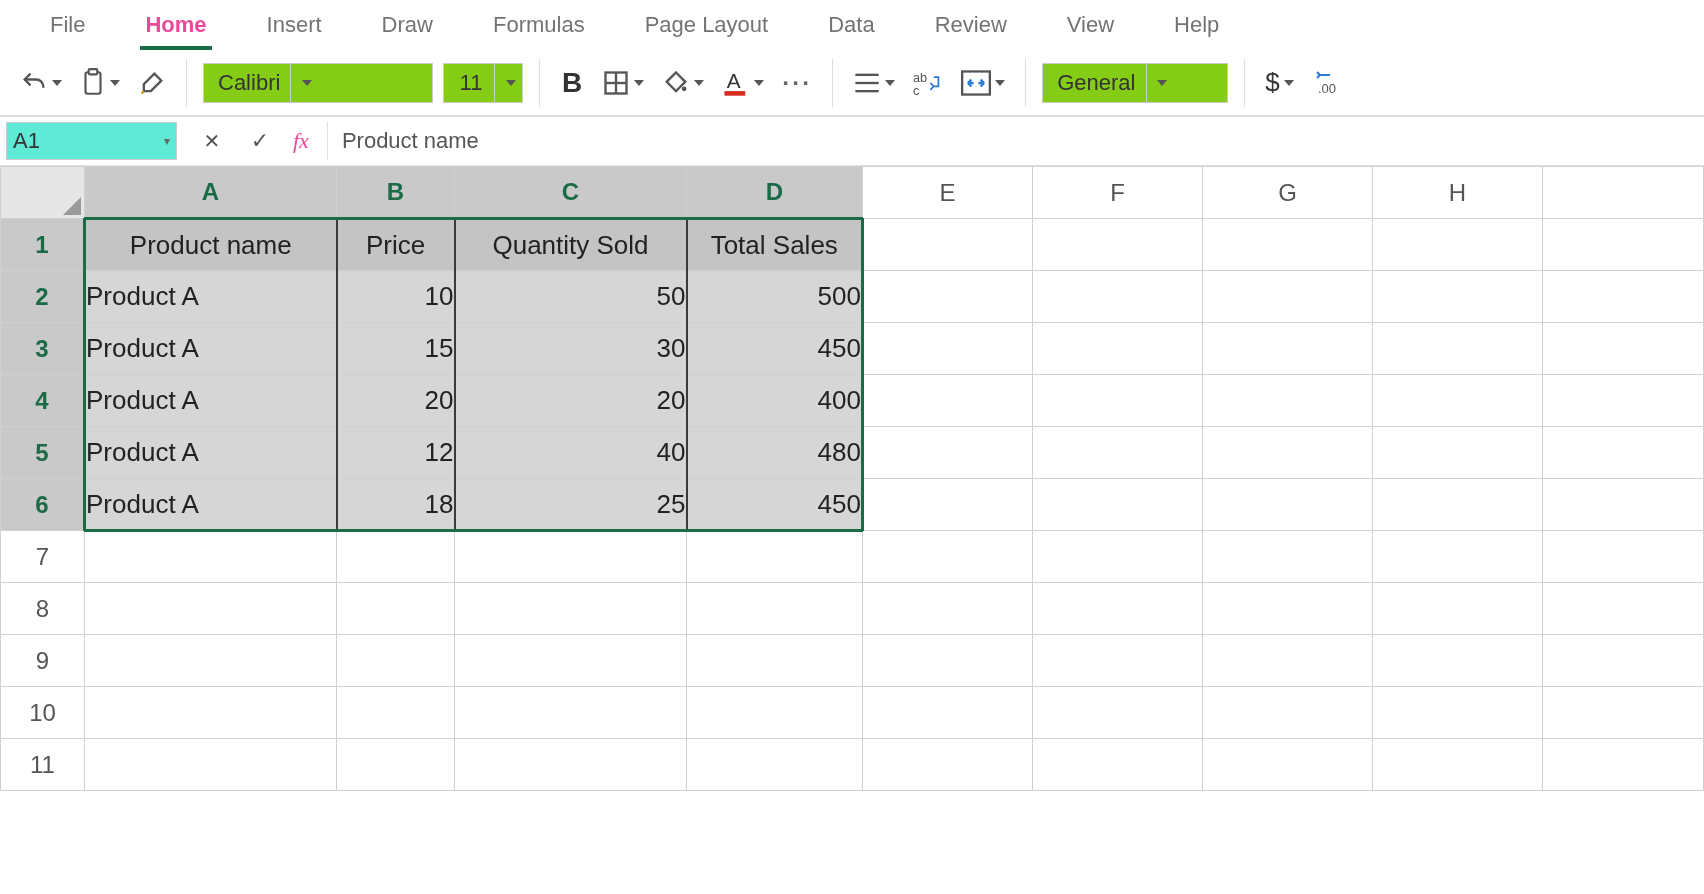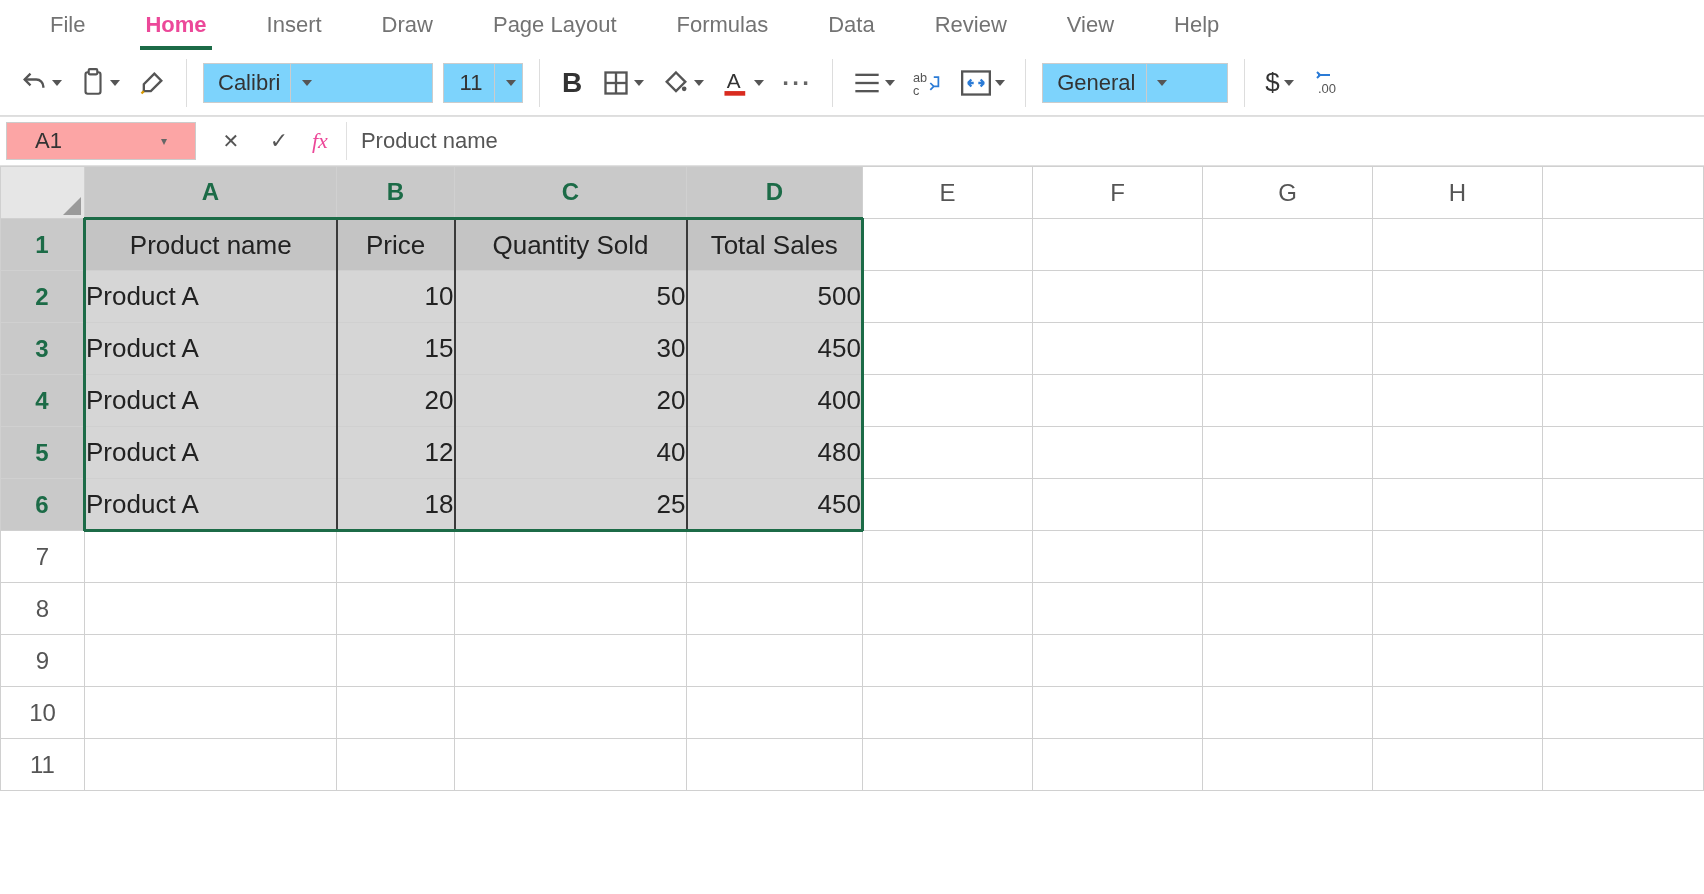--- a/index.html
+++ b/index.html
@@ -101,21 +101,21 @@
     border-right: 5px solid transparent;
     border-top: 6px solid var(--icon);
     display:inline-block;
     vertical-align: middle;
   }
   .box-select {
     display:flex;
     align-items:center;
     border: 1px solid var(--nameBox-border);
     height: 40px;
-    background:#7dd3fc;
+    background:#84cc16;
     font-size: 22px;
     color:#333;
   }
   .box-select .val {
     padding: 0 10px 0 14px;
     white-space: nowrap;
   }
   .box-select .caret-box {
     width: 28px;
     display:flex; align-items:center; justify-content:center;
@@ -137,28 +137,28 @@
   .formula-bar {
     display:flex;
     align-items:center;
     height:50px;
     border-top:1px solid var(--formula-bar-border);
     border-bottom:1px solid var(--formula-bar-border);
     font-size:22px;
     color:#333;
   }
   .name-box {
-    width: 190px;
+    width: 171px;
     height: 38px;
     border:1px solid var(--nameBox-border);
     margin:0 10px 0 6px;
     display:flex; align-items:center;
-    padding:0 28px;
+    padding:0 6px;
     justify-content:space-between;
-    background:#fca5a5;
+    background:#5eead4;
   }
   .name-box .caret { font-size:12px; color:#666; }
   .fx-group {
     display:flex; align-items:center;
     gap:18px;
     padding:0 18px 0 10px;
     color:#888;
     font-size: 22px;
   }
   .fx-label { font-style: italic; font-family: "Times New Roman", serif; color:#ec4899;}
@@ -268,22 +268,22 @@
   
 </style>
 </head>
 <body>
 
 <div class="menubar">
   <div class="tab">File</div>
   <div class="tab active">Home</div>
   <div class="tab">Insert</div>
   <div class="tab">Draw</div>
+  <div class="tab">Formulas</div>
   <div class="tab">Page Layout</div>
-  <div class="tab">Formulas</div>
   <div class="tab">Data</div>
   <div class="tab">Review</div>
   <div class="tab">View</div>
   <div class="tab">Help</div>
 </div>
 
 <div class="ribbon">
 
   <div class="rgroup">
     <div class="ctrl">

